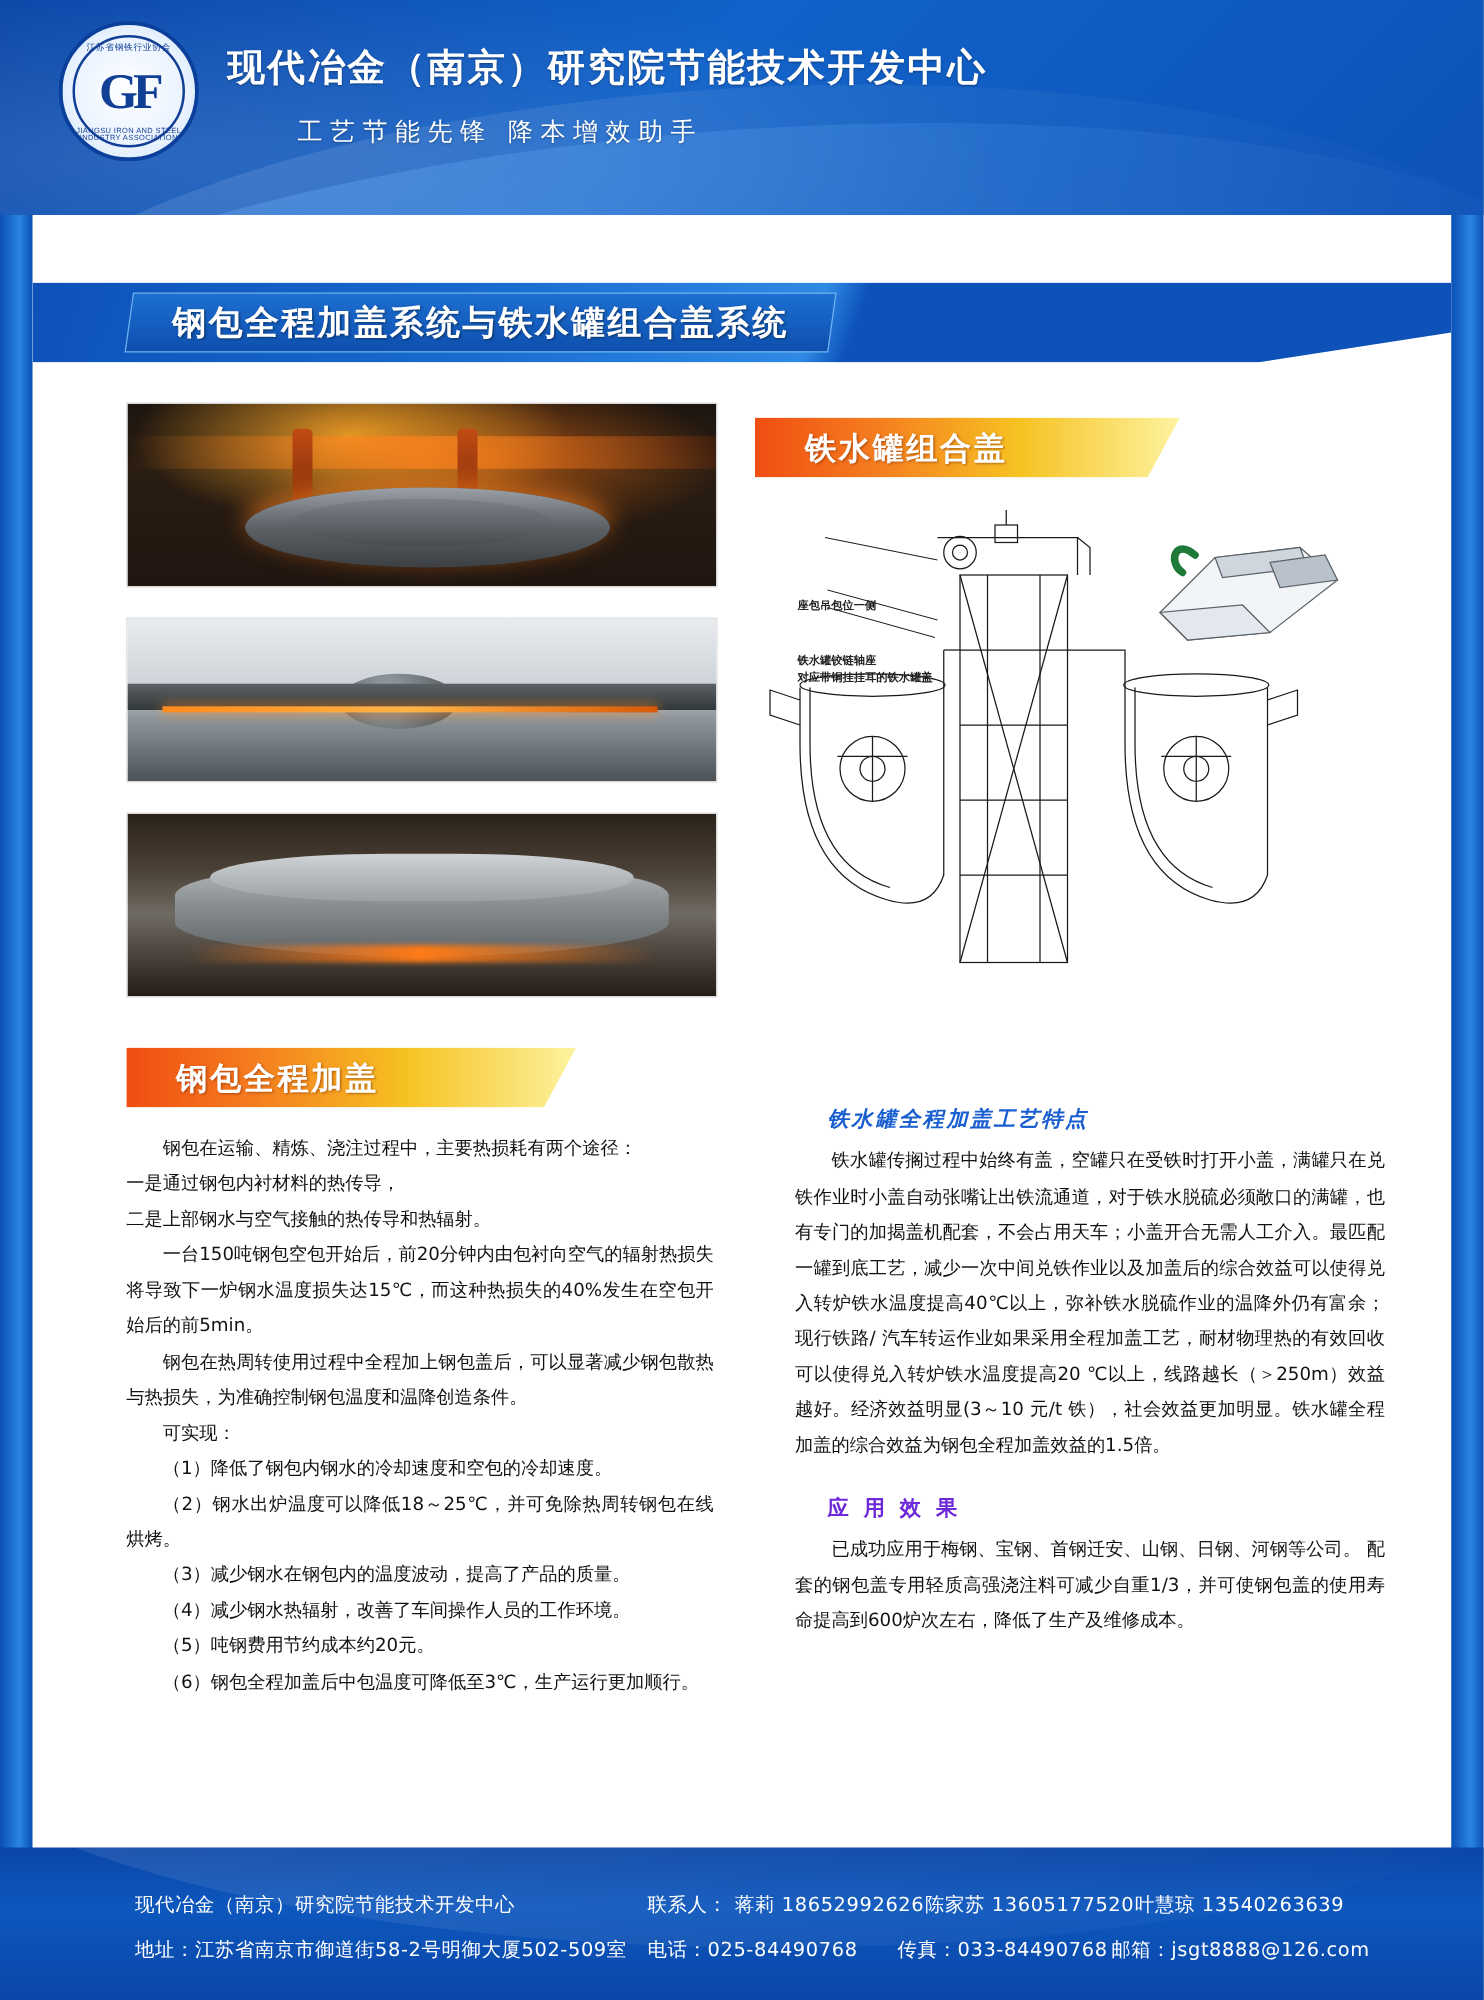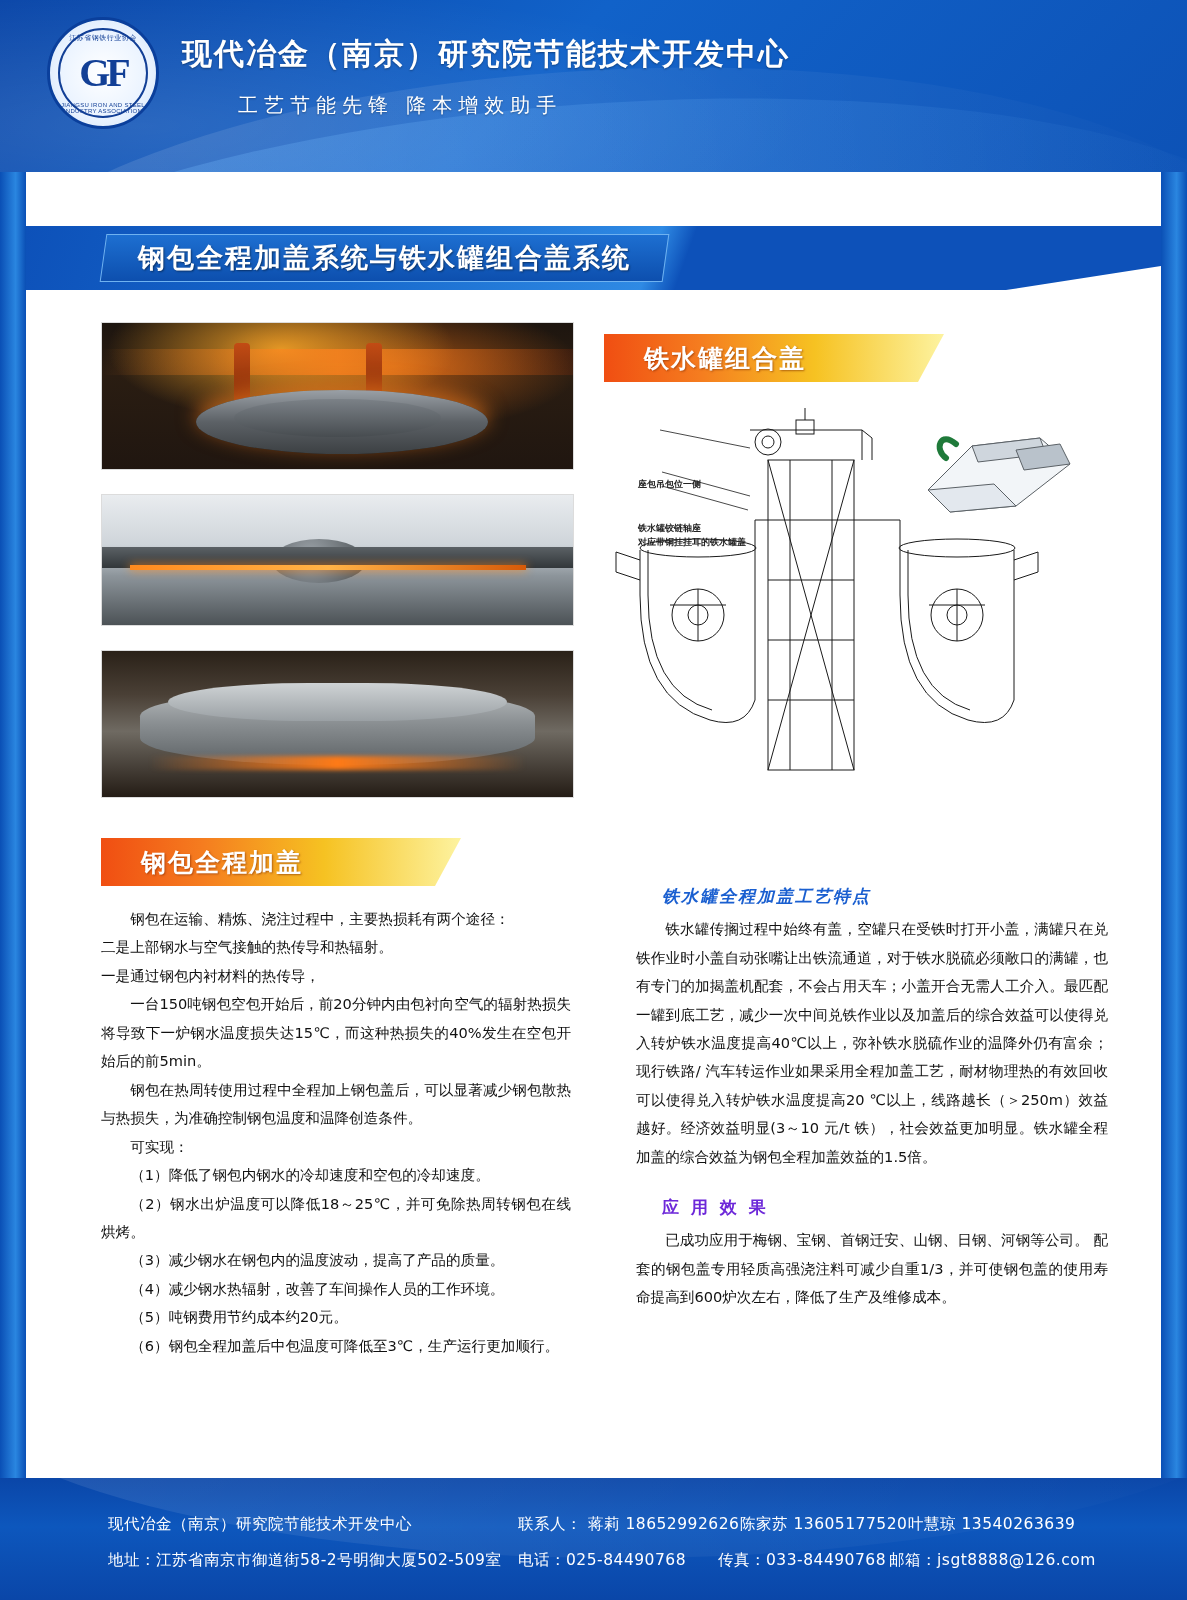--- a/index.html
+++ b/index.html
@@ -389,22 +389,22 @@
     <div class="draw-label" style="left:38px; top:122px;text-align:center;">铁水罐铰链轴座</div>
     <div class="draw-label" style="left:38px; top:136px;">对应带铜挂挂耳的铁水罐盖</div>
   </div>
 
   <div class="tab" id="tab-ladle">
     <span>钢包全程加盖</span>
   </div>
 
   <div class="col-left">
     <p class="indent2">钢包在运输、精炼、浇注过程中，主要热损耗有两个途径：</p>
+    <p>一是通过钢包内衬材料的热传导，</p>
     <p>二是上部钢水与空气接触的热传导和热辐射。</p>
-    <p>一是通过钢包内衬材料的热传导，</p>
     <p class="indent2">一台150吨钢包空包开始后，前20分钟内由包衬向空气的辐射热损失将导致下一炉钢水温度损失达15℃，而这种热损失的40%发生在空包开始后的前5min。</p>
     <p class="indent2">钢包在热周转使用过程中全程加上钢包盖后，可以显著减少钢包散热与热损失，为准确控制钢包温度和温降创造条件。</p>
     <p class="indent2">可实现：</p>
     <p class="indent2">（1）降低了钢包内钢水的冷却速度和空包的冷却速度。</p>
     <p class="indent2">（2）钢水出炉温度可以降低18～25℃，并可免除热周转钢包在线烘烤。</p>
     <p class="indent2">（3）减少钢水在钢包内的温度波动，提高了产品的质量。</p>
     <p class="indent2">（4）减少钢水热辐射，改善了车间操作人员的工作环境。</p>
     <p class="indent2">（5）吨钢费用节约成本约20元。</p>
     <p class="indent2">（6）钢包全程加盖后中包温度可降低至3℃，生产运行更加顺行。</p>
   </div>

